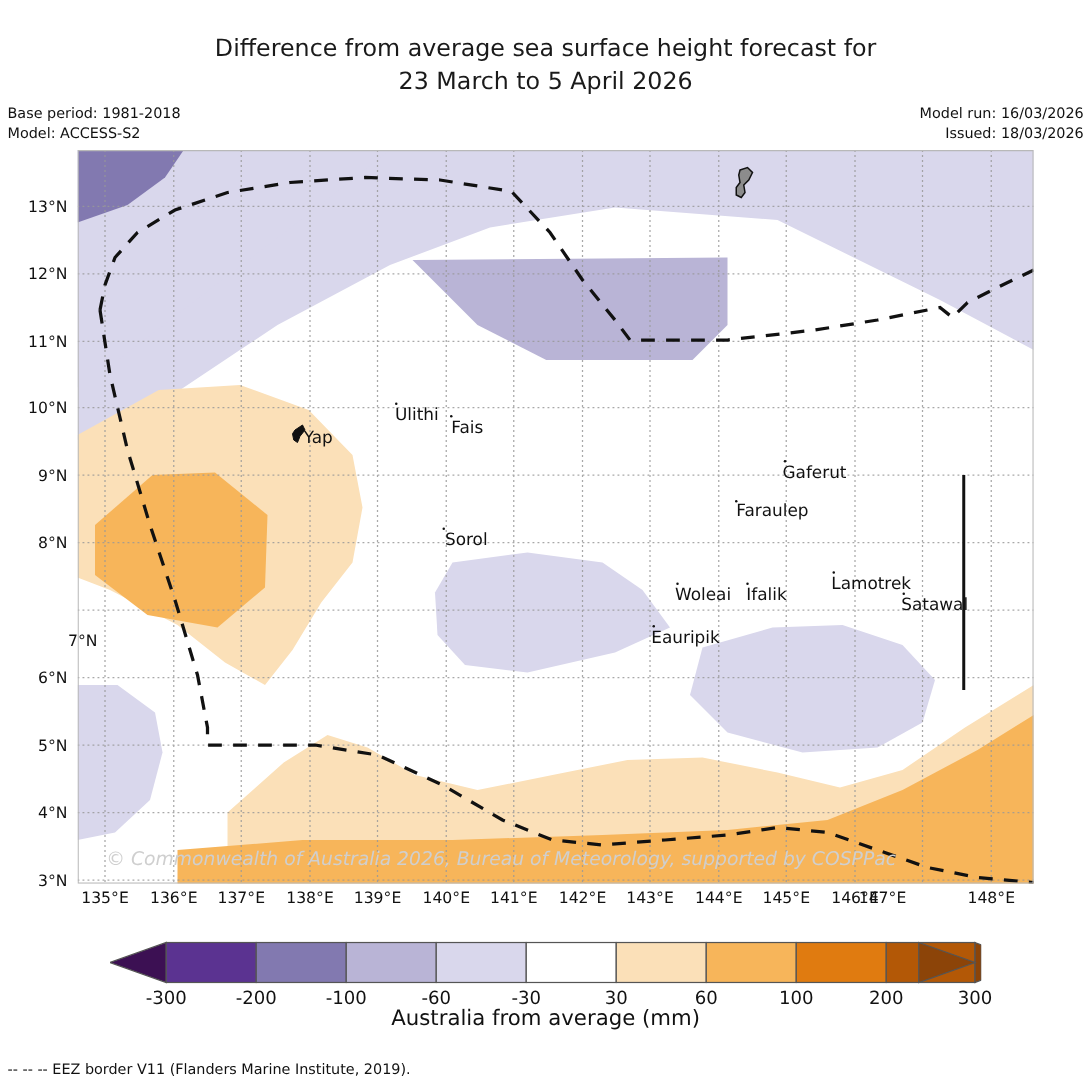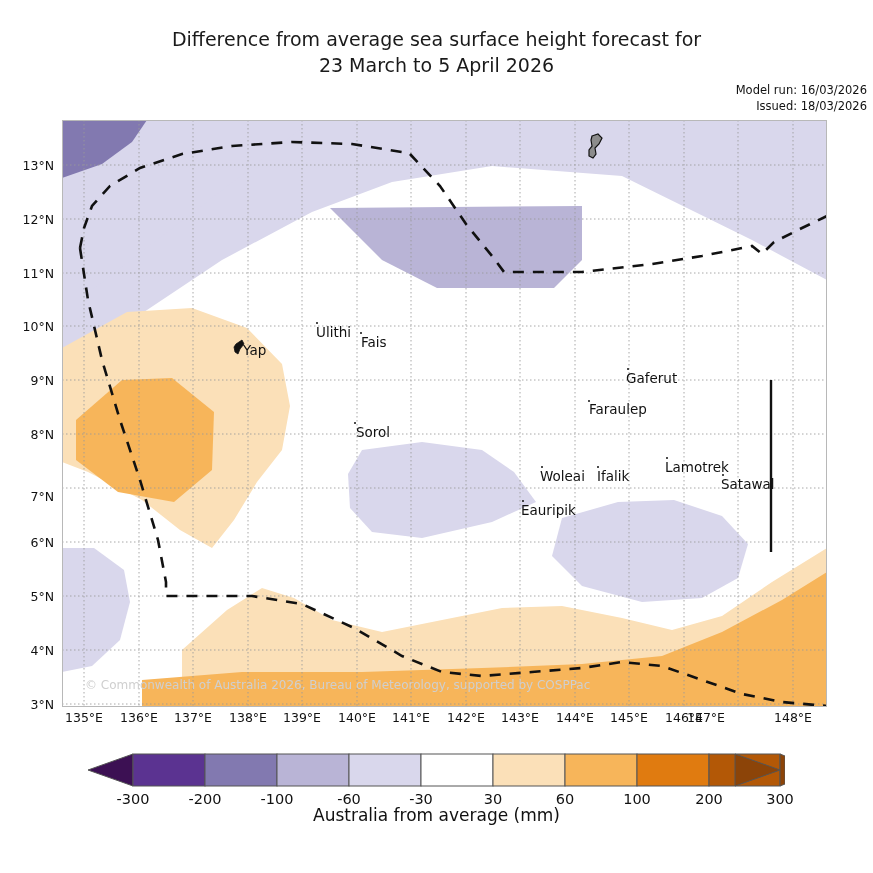--- a/index.html
+++ b/index.html
@@ -31,22 +31,22 @@
   .ylab{position:absolute;text-align:right;font-size:12.5px;color:#111;
         transform:translateY(-50%);left:0;width:54px;}
   .xlab{position:absolute;font-size:12.5px;color:#111;
         transform:translateX(-50%);top:710px;white-space:nowrap;}
 
   
   .place{position:absolute;font-size:13.5px;color:#111;white-space:nowrap;}
   .pdot{position:absolute;width:2px;height:2px;background:#111;border-radius:50%;}
 
   #copyright{
-    position:absolute;font-size:12px;color:#cfcfcf;white-space:nowrap;
-    left:85px;top:678px;
+    position:absolute;font-size:15px;color:#cfcfcf;white-space:nowrap;
+    left:85px;top:678px;font-style:italic;
   }
 
   
   #cbar{position:absolute;left:88px;top:753px;width:697px;height:21px;}
   .cbtick{position:absolute;top:38px;font-size:14.5px;color:#111;
           transform:translateX(-50%);white-space:nowrap;}
   #cblabel{position:absolute;left:0;top:805px;width:873px;text-align:center;
            font-size:17px;color:#111;}
 
   
@@ -56,20 +56,24 @@
 </head>
 <body>
 
 <div class="root">
 
   <div id="title">
     <span>Difference from average sea surface height forecast for</span>
     <span class="l2">23 March to 5 April 2026</span>
   </div>
 
+  <div class="meta" id="meta-left">
+    <div>Base period: 1981-2018</div>
+    <div>Model: ACCESS-S2</div>
+  </div>
 
   <div class="meta" id="meta-right">
     <div>Model run: 16/03/2026</div>
     <div>Issued: 18/03/2026</div>
   </div>
 
   <div id="plot">
     <div class="svgwrap">
       <svg width="765" height="587" viewBox="0 0 765 587">
 
@@ -168,21 +172,21 @@
 
   <div id="copyright">© Commonwealth of Australia 2026, Bureau of Meteorology, supported by COSPPac</div>
 
   <div>
     <div class="ylab" style="top:165px;">13°N</div>
     <div class="ylab" style="top:219px;">12°N</div>
     <div class="ylab" style="top:273px;">11°N</div>
     <div class="ylab" style="top:326px;">10°N</div>
     <div class="ylab" style="top:380px;">9°N</div>
     <div class="ylab" style="top:434px;">8°N</div>
-    <div class="ylab" style="top:496px;">7°N</div>
+    <div class="ylab" style="top:512px;padding-left:24px;">7°N</div>
     <div class="ylab" style="top:542px;">6°N</div>
     <div class="ylab" style="top:596px;">5°N</div>
     <div class="ylab" style="top:650px;">4°N</div>
     <div class="ylab" style="top:704px;">3°N</div>
   </div>
 
   <div>
     <div class="xlab" style="left:84px;">135°E</div>
     <div class="xlab" style="left:139px;">136°E</div>
     <div class="xlab" style="left:193px;">137°E</div>
@@ -225,14 +229,15 @@
       <div class="cbtick" style="left:405px;">30</div>
       <div class="cbtick" style="left:477px;">60</div>
       <div class="cbtick" style="left:549px;">100</div>
       <div class="cbtick" style="left:621px;">200</div>
       <div class="cbtick" style="left:692px;">300</div>
     </div>
   </div>
 
   <div id="cblabel">Australia from average (mm)</div>
 
+  <div id="footer">--  --  -- EEZ border V11 (Flanders Marine Institute, 2019).</div>
 
 </div>
 
 </body></html>

